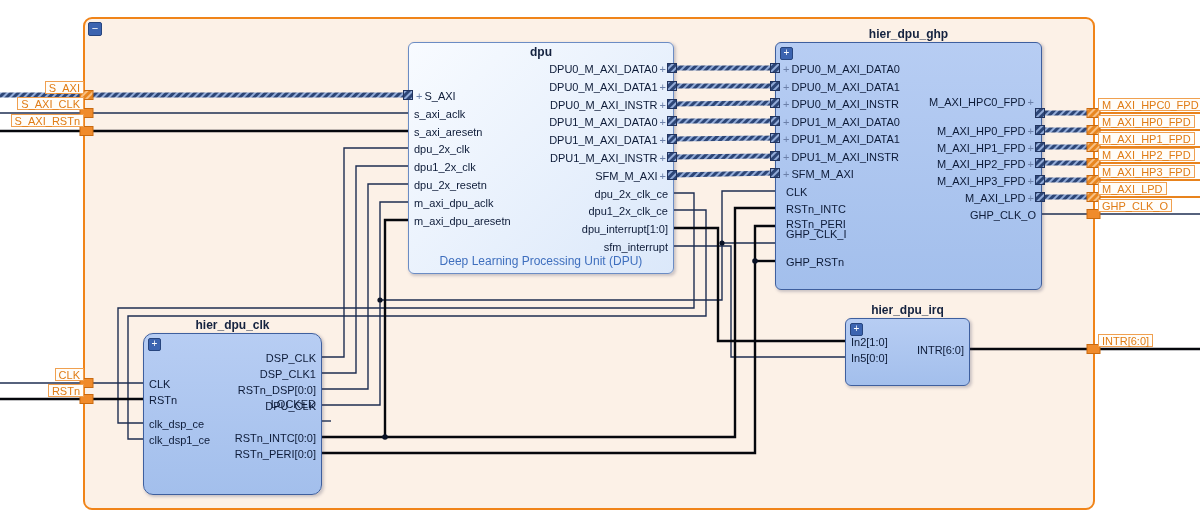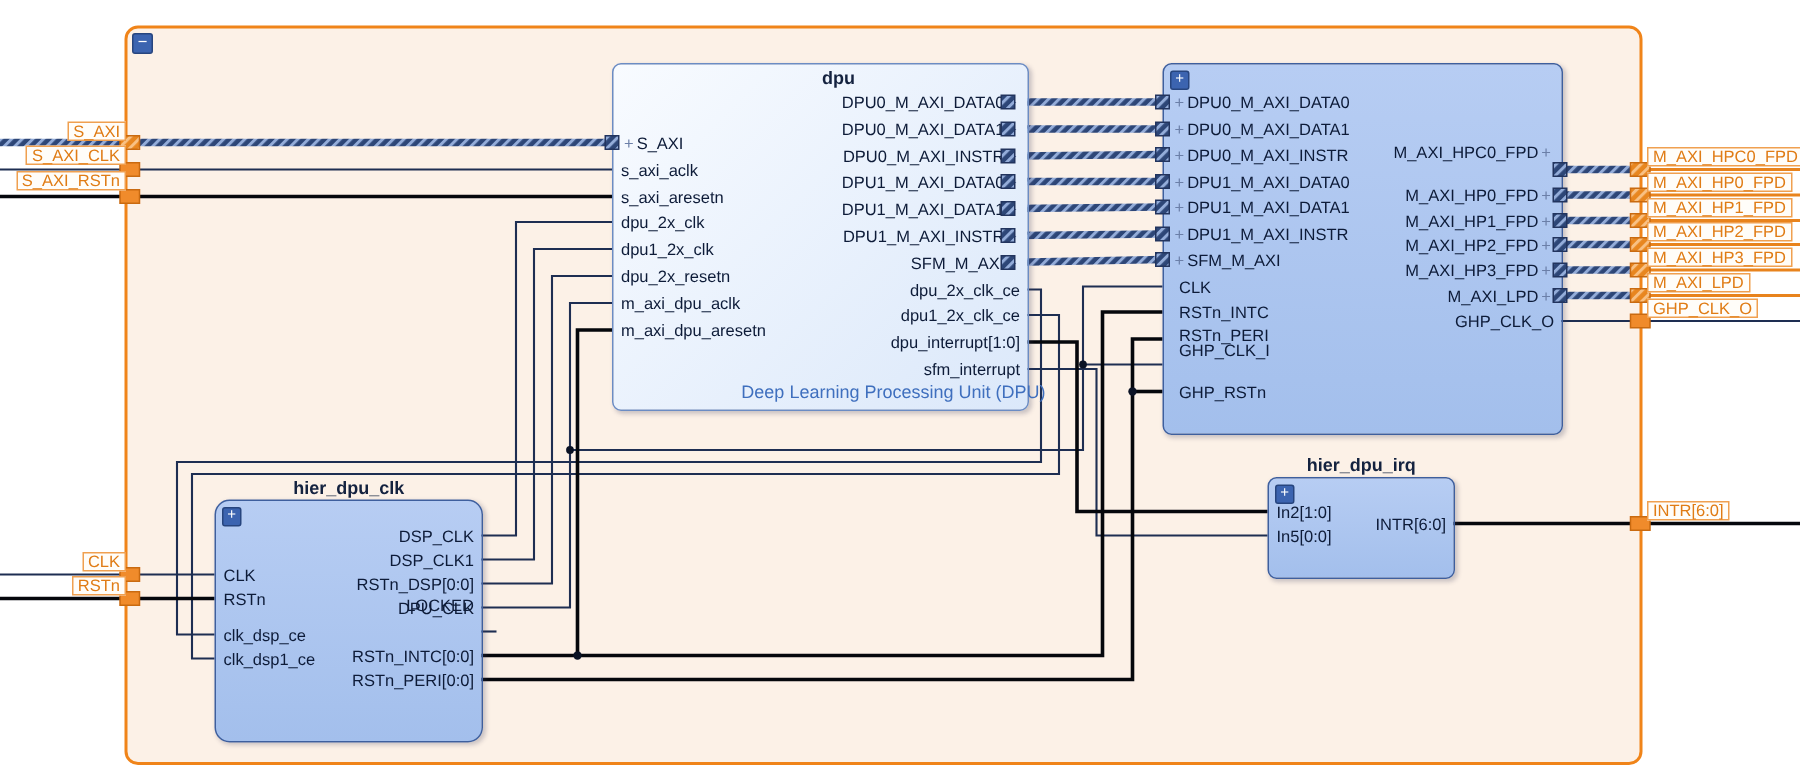--- a/index.html
+++ b/index.html
@@ -20,21 +20,21 @@
   .overlay{position:absolute;left:0;top:0;z-index:3;pointer-events:none;}
 
   
   .blk{position:absolute;border-radius:6px;z-index:2;box-shadow:1.5px 1.5px 3px rgba(60,60,90,.25);}
   .blk-hier{background:linear-gradient(180deg,#b7cdf3,#a3bfec);border:1px solid #3e5f9e;}
   .blk-ip{background:linear-gradient(135deg,#f8fbff,#dbe8fa);border:1px solid #6b8cc4;}
   .bt{position:absolute;width:100%;text-align:center;font-weight:bold;font-size:12px;
       color:#14223f;white-space:nowrap;}
   .bt-above{top:-16px;}
   .bt-in{top:2px;}
-  .bsub{position:absolute;bottom:5px;width:100%;text-align:right;font-size:12px;
+  .bsub{position:absolute;bottom:5px;width:100%;text-align:center;font-size:12px;
         color:#3f6fbe;white-space:nowrap;}
   .xbtn{position:absolute;left:4px;top:4px;width:11px;height:11px;background:#3c64b0;
         border:1px solid #27457e;border-radius:2px;color:#ffffff;font-size:10px;
         line-height:9px;text-align:center;cursor:pointer;}
   .pr{position:absolute;height:14px;line-height:14px;font-size:11px;color:#0d1b38;
       white-space:nowrap;}
   .prl{left:5px;}
   .prr{right:5px;text-align:right;}
   .px{color:#6b7fa8;font-size:11px;padding:0 2px;}
 
@@ -113,21 +113,21 @@
     </g>
 
     <g fill="#0a1225">
       <circle cx="380" cy="300" r="2.6"></circle>
         <circle cx="722" cy="243" r="2.6"></circle>
       <circle cx="385" cy="437" r="2.8"></circle>
         <circle cx="755" cy="261" r="2.8"></circle>
     </g>
   </svg>
 
-  <div class="blk blk-ip" style="left:408px;top:42px;width:264px;height:230px;padding-left:12px;">
+  <div class="blk blk-ip" style="left:408px;top:42px;width:264px;height:230px;">
     <div class="bt bt-in">dpu</div>
     <div class="pr prl" style="top:46px"><span class="px">+</span><span>S_AXI</span></div>
     <div class="pr prl" style="top:64px"><span>s_axi_aclk</span></div>
     <div class="pr prl" style="top:82px"><span>s_axi_aresetn</span></div>
     <div class="pr prl" style="top:99px"><span>dpu_2x_clk</span></div>
     <div class="pr prl" style="top:117px"><span>dpu1_2x_clk</span></div>
     <div class="pr prl" style="top:135px"><span>dpu_2x_resetn</span></div>
     <div class="pr prl" style="top:153px"><span>m_axi_dpu_aclk</span></div>
     <div class="pr prl" style="top:171px"><span>m_axi_dpu_aresetn</span></div>
     <div class="pr prr" style="top:19px"><span>DPU0_M_AXI_DATA0</span><span class="px">+</span></div>
@@ -138,20 +138,21 @@
     <div class="pr prr" style="top:108px"><span>DPU1_M_AXI_INSTR</span><span class="px">+</span></div>
     <div class="pr prr" style="top:126px"><span>SFM_M_AXI</span><span class="px">+</span></div>
     <div class="pr prr" style="top:144px"><span>dpu_2x_clk_ce</span></div>
     <div class="pr prr" style="top:161px"><span>dpu1_2x_clk_ce</span></div>
     <div class="pr prr" style="top:179px"><span>dpu_interrupt[1:0]</span></div>
     <div class="pr prr" style="top:197px"><span>sfm_interrupt</span></div>
     <div class="bsub">Deep Learning Processing Unit (DPU)</div>
   </div>
 
   <div class="blk blk-hier" style="left:775px;top:42px;width:265px;height:246px;">
+    <div class="bt bt-above">hier_dpu_ghp</div>
     <div class="xbtn">+</div>
     <div class="pr prl" style="top:19px"><span class="px">+</span><span>DPU0_M_AXI_DATA0</span></div>
     <div class="pr prl" style="top:37px"><span class="px">+</span><span>DPU0_M_AXI_DATA1</span></div>
     <div class="pr prl" style="top:54px"><span class="px">+</span><span>DPU0_M_AXI_INSTR</span></div>
     <div class="pr prl" style="top:72px"><span class="px">+</span><span>DPU1_M_AXI_DATA0</span></div>
     <div class="pr prl" style="top:89px"><span class="px">+</span><span>DPU1_M_AXI_DATA1</span></div>
     <div class="pr prl" style="top:107px"><span class="px">+</span><span>DPU1_M_AXI_INSTR</span></div>
     <div class="pr prl" style="top:124px"><span class="px">+</span><span>SFM_M_AXI</span></div>
     <div class="pr prl" style="top:142px;left:10px"><span>CLK</span></div>
     <div class="pr prl" style="top:159px;left:10px"><span>RSTn_INTC</span></div>

